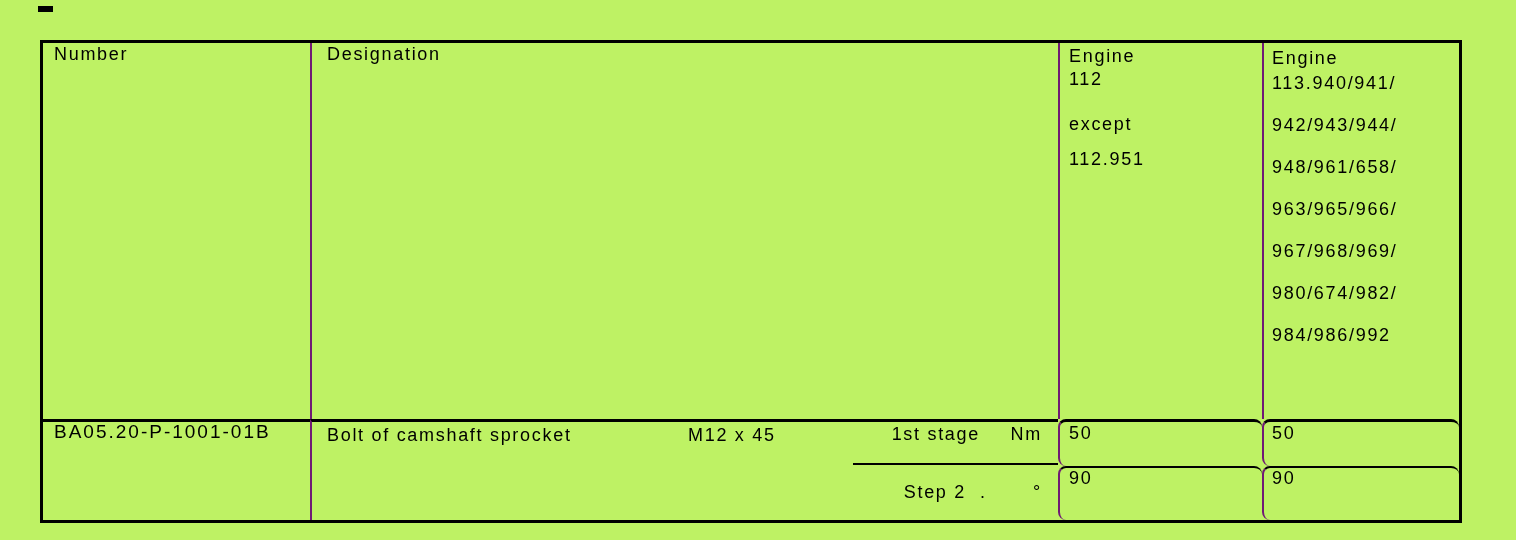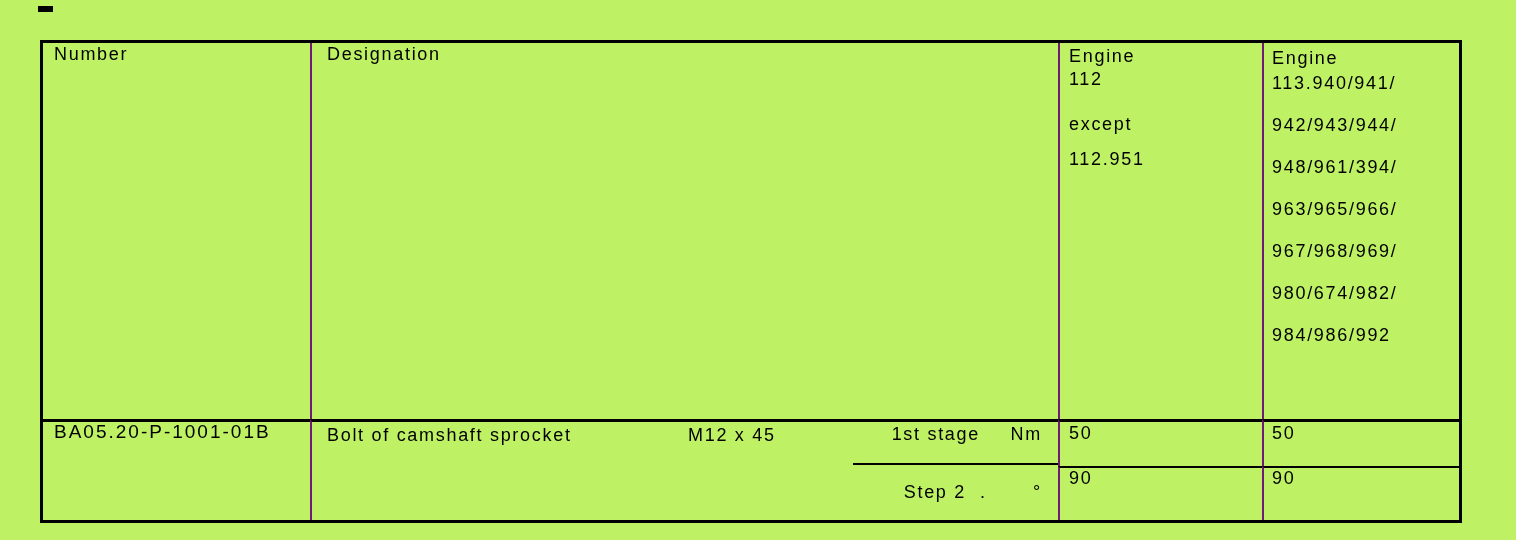--- a/index.html
+++ b/index.html
@@ -44,21 +44,21 @@
   .r-desig{position:relative;padding:0;}
   .desig-text{position:absolute;left:15px;top:3px;line-height:20px;}
   .size-text{position:absolute;left:376px;top:3px;line-height:20px;}
   .stage-block{position:absolute;left:541px;right:0;top:0;bottom:0;}
   .stage-row{box-sizing:border-box;display:flex;align-items:flex-start;padding:2px 16px 0 0;height:41px;}
   .stage-row.second{border-top:2px solid #000;height:auto;padding-top:17px;}
   .stage-label{flex:1;text-align:right;line-height:20px;}
   .stage-unit{width:62px;text-align:right;line-height:20px;}
   .stage-unit.split{display:flex;justify-content:space-between;padding-left:14px;box-sizing:border-box;width:76px;}
   .stage-unit .dot{line-height:20px;}
-  .val{padding:1px 1px 0 9px;line-height:18px;}
+  .val{padding:1px 1px 0 9px;line-height:18px;border-radius:8px;}
   .val.c4{padding-left:8px;}
   .val.first{padding-top:2px;}
 </style>
 </head>
 <body>
 
 <div class="canvas">
   <div class="artifact-dash"></div>
 
   <div class="tbl">
@@ -75,21 +75,21 @@
       <div class="ln">Engine</div>
       <div class="ln">112</div>
       <div class="ln">except</div>
       <div class="ln">112.951</div>
     </div>
 
     <div class="cell bl2 h-eng2 eng2-lines">
       <div class="ln">Engine</div>
       <div class="ln">113.940/941/</div>
       <div class="ln">942/943/944/</div>
-      <div class="ln">948/961/394/</div>
+      <div class="ln">948/961/658/</div>
       <div class="ln">963/965/966/</div>
       <div class="ln">967/968/969/</div>
       <div class="ln">980/674/982/</div>
       <div class="ln">984/986/992</div>
     </div>
 
     <div class="cell bt3 span2 r-number">
       <span>BA05.20-P-1001-01B</span>
     </div>
 

